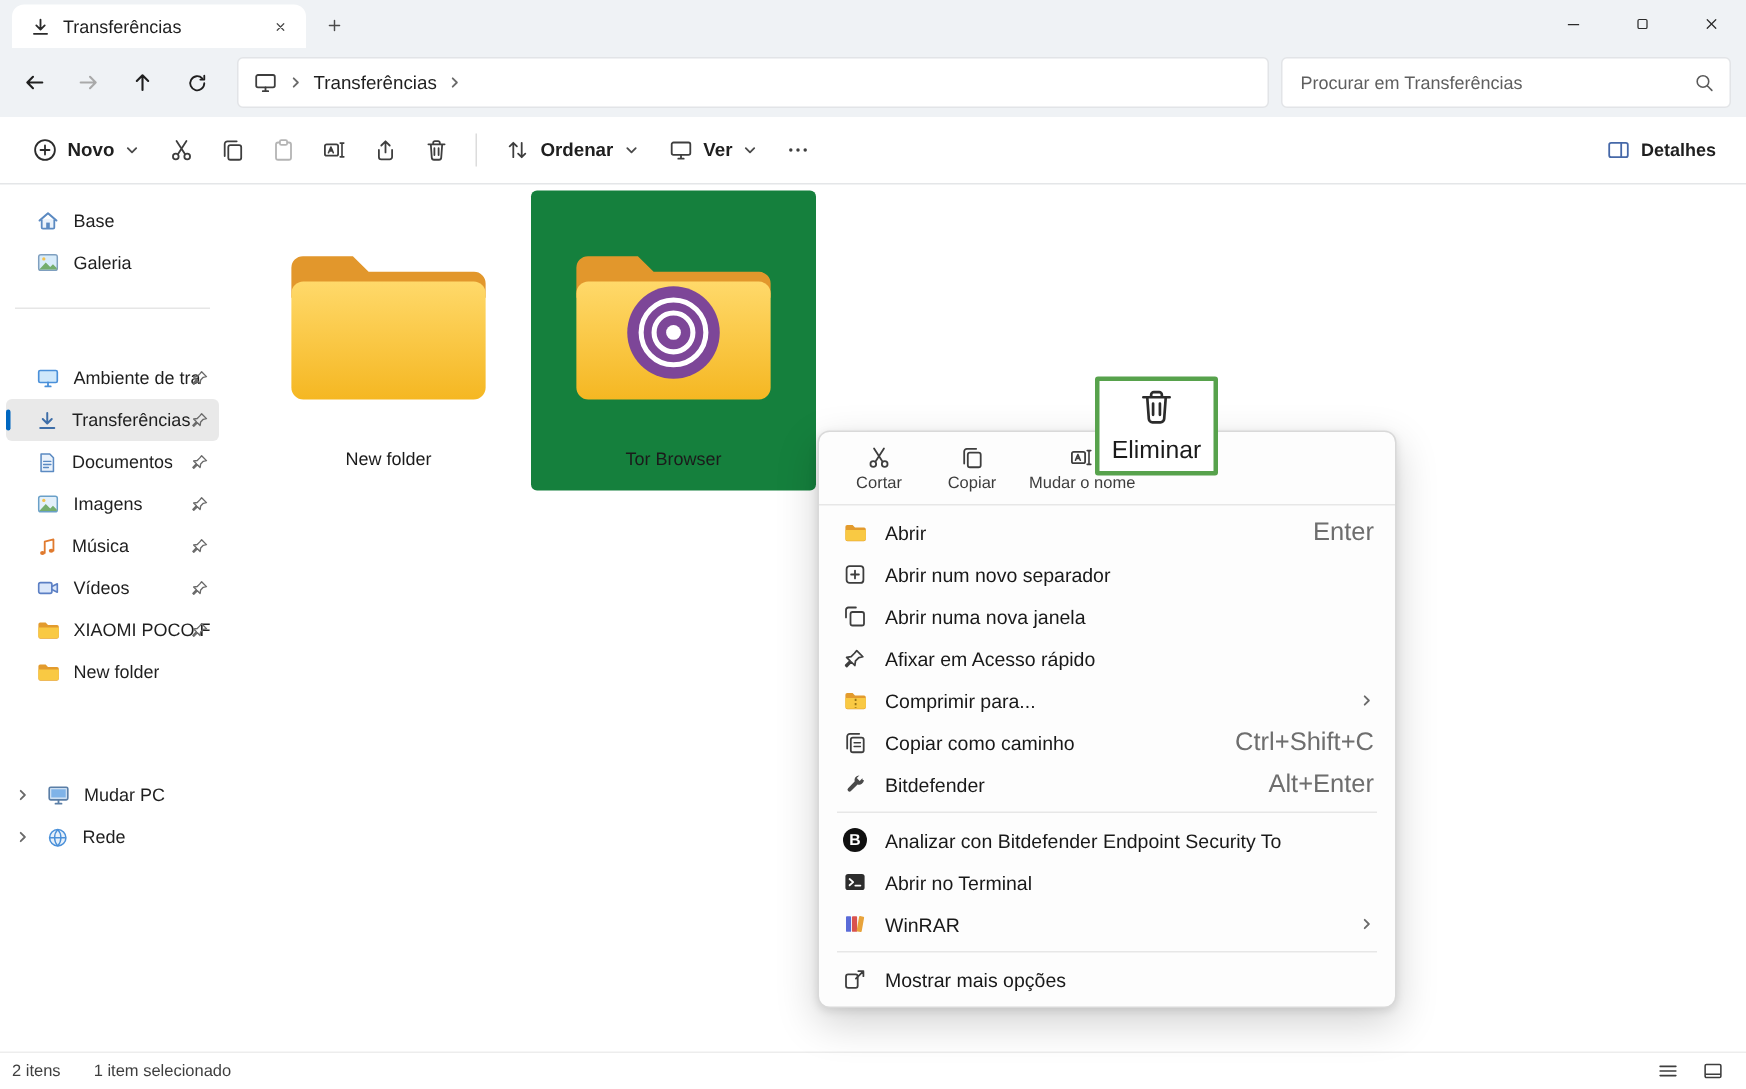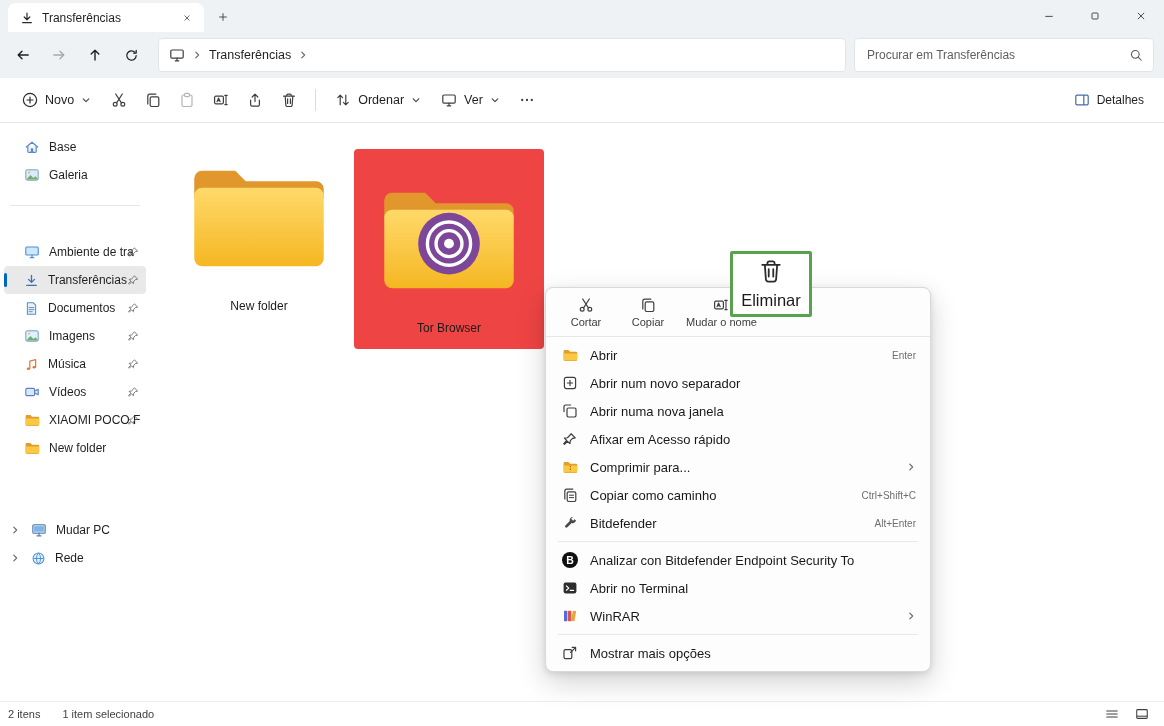--- a/index.html
+++ b/index.html
@@ -24,21 +24,21 @@
   .breadcrumb{flex:1;height:32px;margin:0 6px 0 8px;background:#fff;border:1px solid #e2e4e7;border-radius:4px;
        display:flex;align-items:center;gap:7px;padding:0 10px;font-size:12.5px;}
   .searchbox{width:278px;height:32px;background:#fff;border:1px solid #e2e4e7;border-radius:4px;
        display:flex;align-items:center;padding:0 10px;gap:6px;}
   .searchbox input{border:none;outline:none;flex:1;font-size:12px;background:transparent;
        font-family:"Liberation Sans","DejaVu Sans",sans-serif;color:#1f1f1f;}
   .searchbox input::placeholder{color:#5f5f5f;}
 
   
   .toolbar{height:44px;background:#fff;border-bottom:1px solid #e4e6e8;display:flex;align-items:center;
-       padding:0 12px;gap:2px;flex-shrink:0;}
+       padding:0 12px;gap:2px;flex-shrink:0;font-weight:bold;}
   .tb-new{display:flex;align-items:center;gap:7px;height:32px;padding:0 10px;border-radius:4px;font-size:12.5px;}
   .tb-btn{width:32px;height:32px;display:flex;align-items:center;justify-content:center;border-radius:4px;}
   .tb-sep{width:1px;height:22px;background:#dcdcdc;margin:0 8px;}
   .tb-drop{display:flex;align-items:center;gap:7px;height:32px;padding:0 9px;border-radius:4px;font-size:12.5px;}
   .tb-spacer{flex:1;}
   .tb-details{display:flex;align-items:center;gap:7px;height:32px;padding:0 8px;border-radius:4px;font-size:12px;}
 
   
   .content{flex:1;display:flex;min-height:0;}
   .sidebar{width:150px;flex-shrink:0;padding-top:10px;position:relative;}
@@ -50,36 +50,36 @@
   .sb-row.selected::before{content:"";position:absolute;left:0;top:7px;bottom:7px;width:3px;border-radius:2px;
        background:var(--accent,#0067c0);}
   .sb-label{white-space:nowrap;overflow:hidden;max-width:92px;}
   .sb-div{height:1px;background:#e6e6e6;margin:16px 10px 32px;}
   .sb-space{height:54px;}
   .sb-chev{width:14px;display:flex;justify-content:center;}
 
   .main{flex:1;position:relative;padding:4px 0 0 14px;}
   .files-row{display:flex;}
   .tile{width:190px;height:200px;border-radius:4px;display:flex;flex-direction:column;align-items:center;padding-top:14px;box-sizing:border-box;}
-  .tile.selected{background:#ef4444;margin-top:22px;}
+  .tile.selected{background:#15803d;}
   .ficon{width:150px;height:152px;display:flex;align-items:center;justify-content:center;}
   .fname{margin-top:6px;font-size:12px;color:#1b1b1b;}
 
   
   .menu{position:absolute;left:545px;top:287px;width:386px;background:#fdfdfd;border:1px solid #d9d9d9;
        border-radius:8px;box-shadow:0 10px 28px rgba(0,0,0,.18),0 2px 6px rgba(0,0,0,.10);
        padding-bottom:4px;z-index:5;box-sizing:border-box;}
   .qrow{height:48px;display:flex;align-items:center;padding-left:12px;gap:6px;border-bottom:1px solid #e7e7e7;}
   .qa{min-width:48px;padding:0 4px;display:flex;flex-direction:column;align-items:center;gap:3px;border-radius:4px;}
   .qal{font-size:11px;color:#3d3d3d;white-space:nowrap;}
   .mlist{padding-top:4px;}
   .mi{height:28px;display:flex;align-items:center;margin:0 4px;padding:0 10px 0 10px;border-radius:4px;font-size:13px;color:#191919;}
   .mic{width:20px;margin-right:10px;display:flex;justify-content:center;flex-shrink:0;}
   .mi .lbl{flex:1;white-space:nowrap;overflow:hidden;}
-  .mi .sc{font-size:10px;color:#6e6e6e;margin-left:12px;white-space:nowrap;}
+  .mi .sc{font-size:17px;color:#6e6e6e;margin-left:12px;white-space:nowrap;}
   .mi .sub{margin-left:12px;display:flex;}
   .menu-sep{height:1px;background:#e7e7e7;margin:4px 12px;}
   .bd{width:16px;height:16px;border-radius:50%;background:#101010;color:#fff;font-size:10.5px;font-weight:bold;
        display:flex;align-items:center;justify-content:center;}
 
   
   .annotation{position:absolute;left:730px;top:251px;width:82px;height:66px;box-sizing:border-box;
        border:3px solid var(--annotation,#57a24c);background:#fff;border-radius:2px;z-index:6;
        display:flex;flex-direction:column;align-items:center;justify-content:center;gap:7px;}
   .ann-label{font-size:16.5px;font-weight:500;color:#1b1b1b;}

